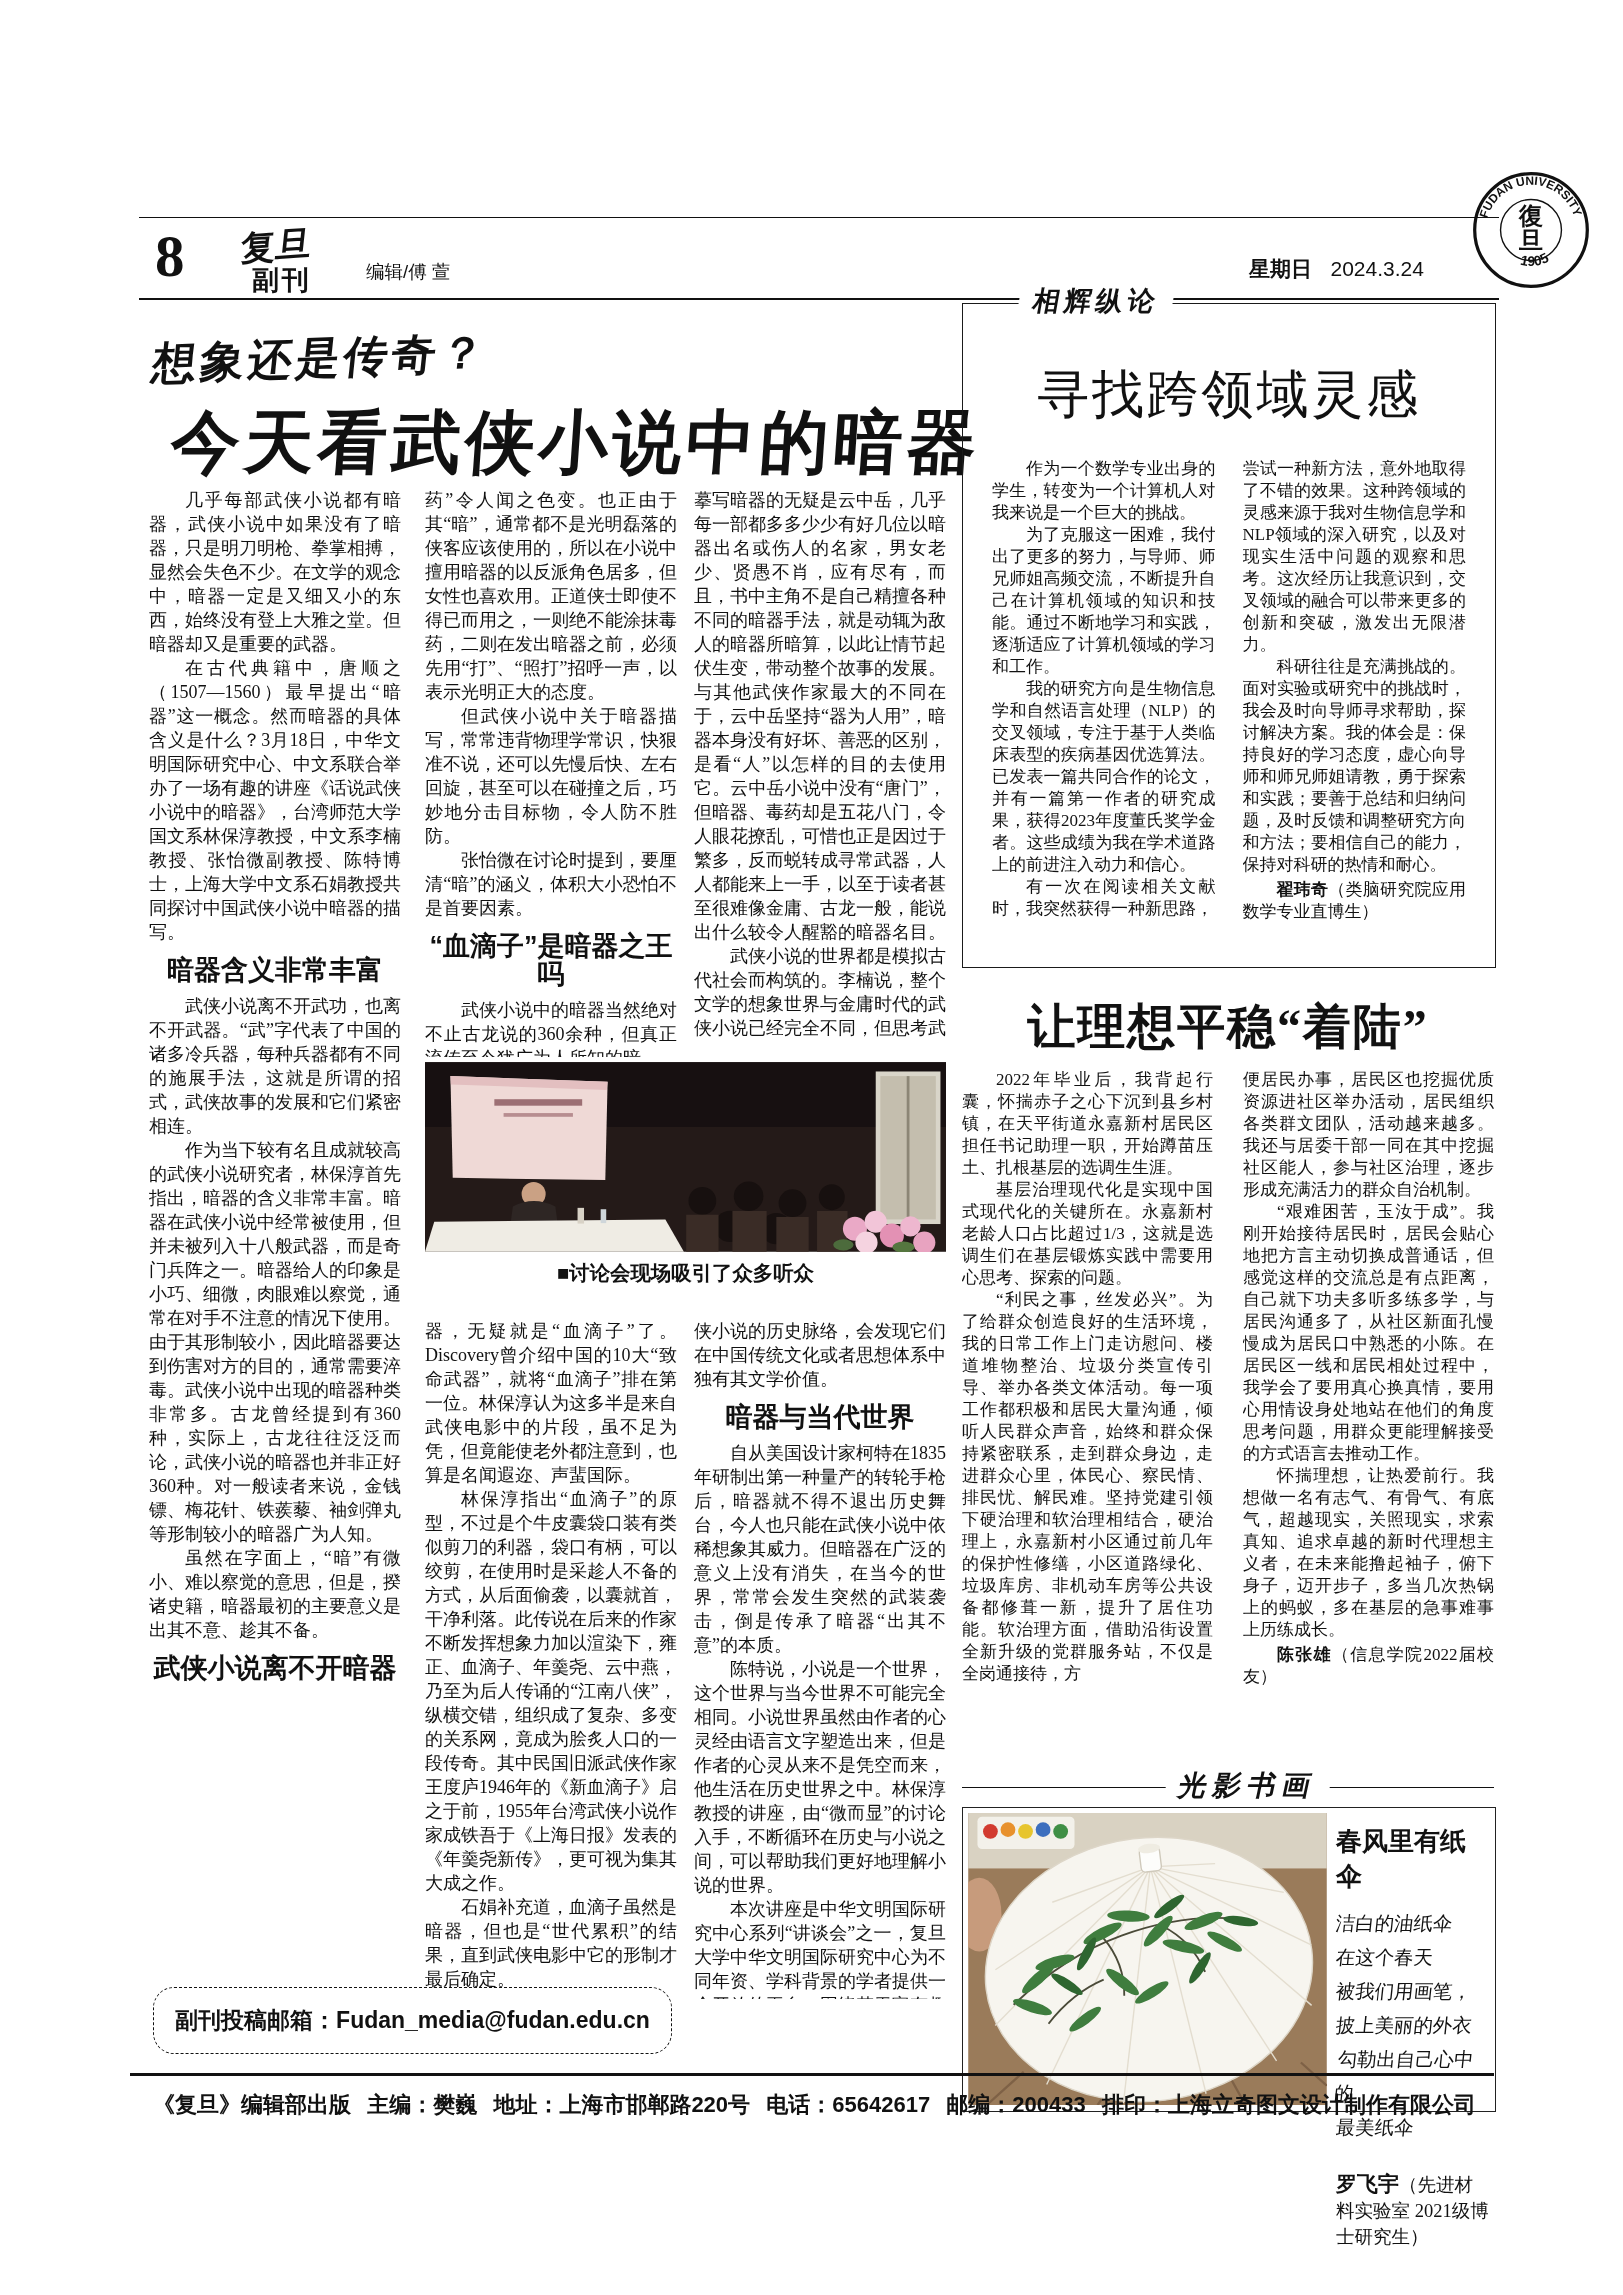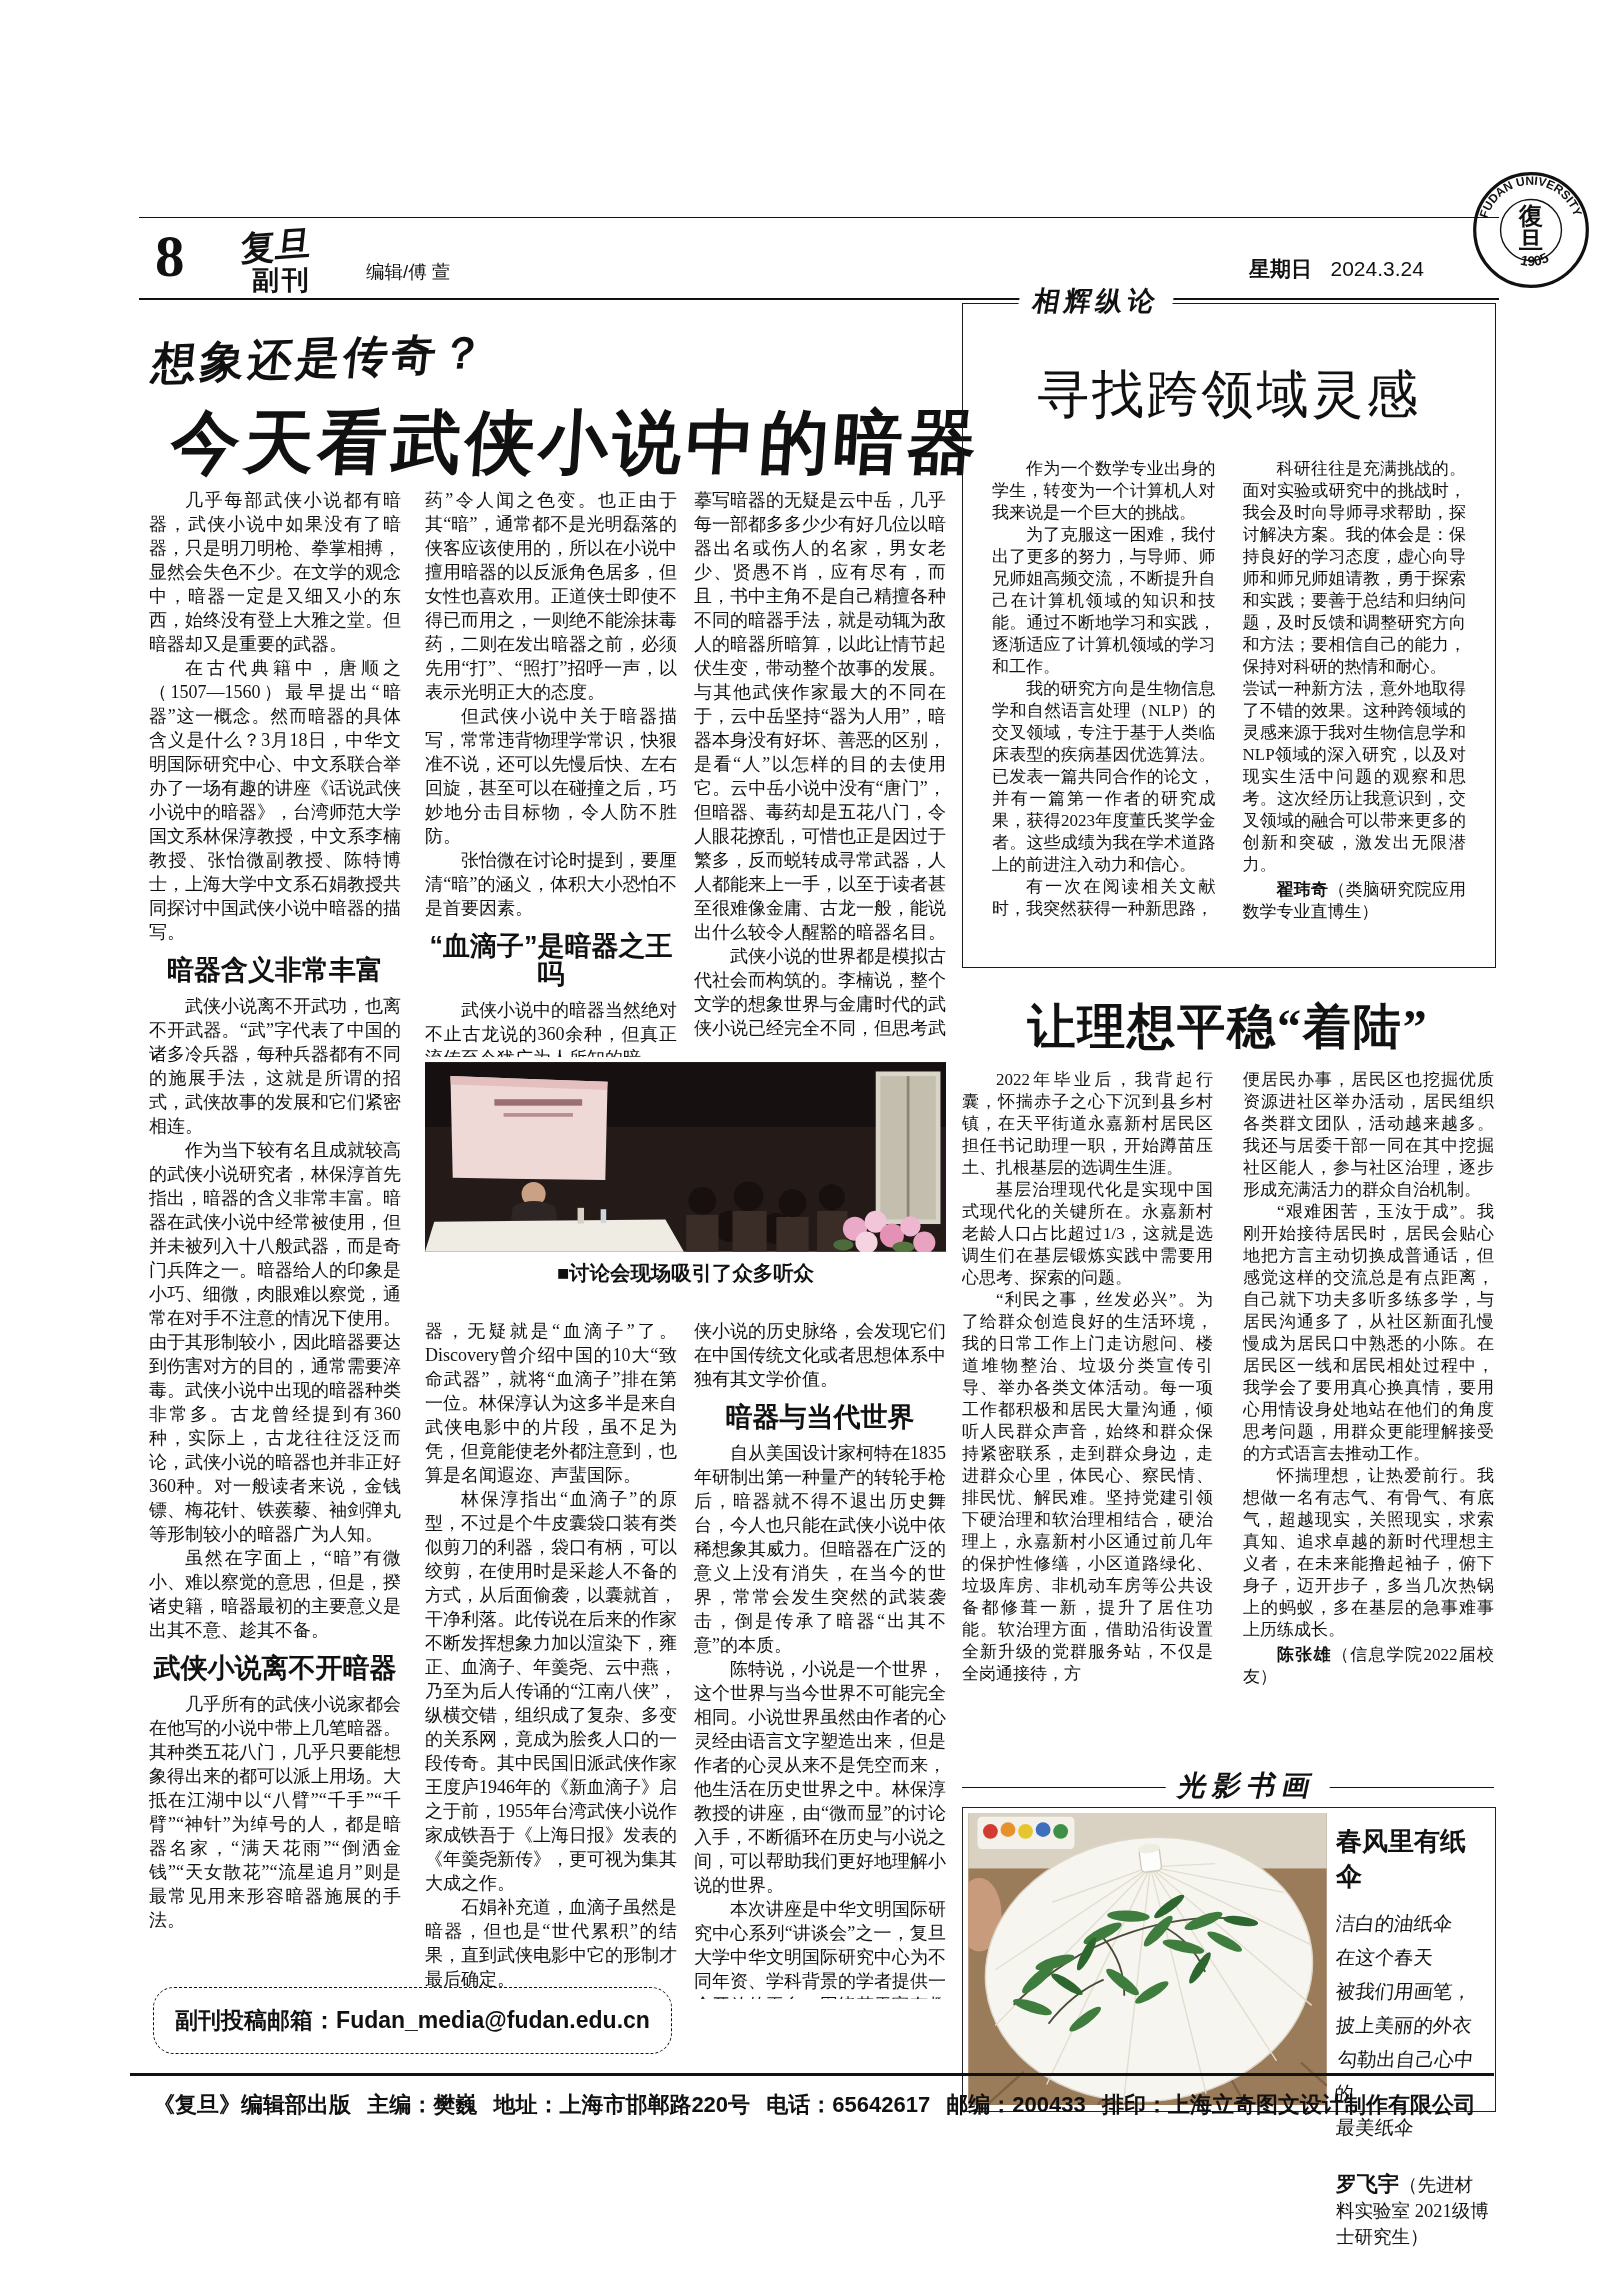--- a/index.html
+++ b/index.html
@@ -93,21 +93,20 @@
   <div class="abs mainhead" style="left:171px;top:397px;">今天看武侠小说中的暗器</div>
 
   <div class="col" style="left:149px;top:488px;height:1499px;">
       <p class="bp">几乎每部武侠小说都有暗器，武侠小说中如果没有了暗器，只是明刀明枪、拳掌相搏，显然会失色不少。在文学的观念中，暗器一定是又细又小的东西，始终没有登上大雅之堂。但暗器却又是重要的武器。</p>
       <p class="bp">在古代典籍中，唐顺之（1507—1560）最早提出“暗器”这一概念。然而暗器的具体含义是什么？3月18日，中华文明国际研究中心、中文系联合举办了一场有趣的讲座《话说武侠小说中的暗器》，台湾师范大学国文系林保淳教授，中文系李楠教授、张怡微副教授、陈特博士，上海大学中文系石娟教授共同探讨中国武侠小说中暗器的描写。</p>
       <h3 class="sh">暗器含义非常丰富</h3>
       <p class="bp">武侠小说离不开武功，也离不开武器。“武”字代表了中国的诸多冷兵器，每种兵器都有不同的施展手法，这就是所谓的招式，武侠故事的发展和它们紧密相连。</p>
       <p class="bp">作为当下较有名且成就较高的武侠小说研究者，林保淳首先指出，暗器的含义非常丰富。暗器在武侠小说中经常被使用，但并未被列入十八般武器，而是奇门兵阵之一。暗器给人的印象是小巧、细微，肉眼难以察觉，通常在对手不注意的情况下使用。由于其形制较小，因此暗器要达到伤害对方的目的，通常需要淬毒。武侠小说中出现的暗器种类非常多。古龙曾经提到有360种，实际上，古龙往往泛泛而论，武侠小说的暗器也并非正好360种。对一般读者来说，金钱镖、梅花针、铁蒺藜、袖剑弹丸等形制较小的暗器广为人知。</p>
       <p class="bp">虽然在字面上，“暗”有微小、难以察觉的意思，但是，揆诸史籍，暗器最初的主要意义是出其不意、趁其不备。</p>
       <h3 class="sh">武侠小说离不开暗器</h3>
-      <p class="bp">几乎所有的武侠小说家都会在他写的小说中带上几笔暗器。其种类五花八门，几乎只要能想象得出来的都可以派上用场。大抵在江湖中以“八臂”“千手”“千臂”“神针”为绰号的人，都是暗器名家，“满天花雨”“倒洒金钱”“天女散花”“流星追月”则是最常见用来形容暗器施展的手法。</p>
     </div>
   <div class="col" style="left:425px;top:488px;height:569px;">
       <p class="bp noind">药”令人闻之色变。也正由于其“暗”，通常都不是光明磊落的侠客应该使用的，所以在小说中擅用暗器的以反派角色居多，但女性也喜欢用。正道侠士即使不得已而用之，一则绝不能涂抹毒药，二则在发出暗器之前，必须先用“打”、“照打”招呼一声，以表示光明正大的态度。</p>
       <p class="bp">但武侠小说中关于暗器描写，常常违背物理学常识，快狠准不说，还可以先慢后快、左右回旋，甚至可以在碰撞之后，巧妙地分击目标物，令人防不胜防。</p>
       <p class="bp">张怡微在讨论时提到，要厘清“暗”的涵义，体积大小恐怕不是首要因素。</p>
       <h3 class="sh">“血滴子”是暗器之王吗</h3>
       <p class="bp">武侠小说中的暗器当然绝对不止古龙说的360余种，但真正流传至今犹广为人所知的暗</p>
     </div>
   <div class="col" style="left:425px;top:1319px;height:676px;">
       <p class="bp noind">器，无疑就是“血滴子”了。Discovery曾介绍中国的10大“致命武器”，就将“血滴子”排在第一位。林保淳认为这多半是来自武侠电影中的片段，虽不足为凭，但竟能使老外都注意到，也算是名闻遐迩、声蜚国际。</p>
@@ -180,22 +179,22 @@
     <div class="boxlabel" style="left:56px;">相辉纵论</div>
     <div class="essay-title" style="margin-top:56px;">寻找跨领域灵感</div>
     <div class="duo" style="margin-top:28px;height:500px;">
       <div class="c">
           <p class="bp">作为一个数学专业出身的学生，转变为一个计算机人对我来说是一个巨大的挑战。</p>
           <p class="bp">为了克服这一困难，我付出了更多的努力，与导师、师兄师姐高频交流，不断提升自己在计算机领域的知识和技能。通过不断地学习和实践，逐渐适应了计算机领域的学习和工作。</p>
           <p class="bp">我的研究方向是生物信息学和自然语言处理（NLP）的交叉领域，专注于基于人类临床表型的疾病基因优选算法。已发表一篇共同合作的论文，并有一篇第一作者的研究成果，获得2023年度董氏奖学金者。这些成绩为我在学术道路上的前进注入动力和信心。</p>
           <p class="bp">有一次在阅读相关文献时，我突然获得一种新思路，</p>
         </div>
       <div class="c">
+          <p class="bp noind">尝试一种新方法，意外地取得了不错的效果。这种跨领域的灵感来源于我对生物信息学和NLP领域的深入研究，以及对现实生活中问题的观察和思考。这次经历让我意识到，交叉领域的融合可以带来更多的创新和突破，激发出无限潜力。</p>
           <p class="bp">科研往往是充满挑战的。面对实验或研究中的挑战时，我会及时向导师寻求帮助，探讨解决方案。我的体会是：保持良好的学习态度，虚心向导师和师兄师姐请教，勇于探索和实践；要善于总结和归纳问题，及时反馈和调整研究方向和方法；要相信自己的能力，保持对科研的热情和耐心。</p>
-          <p class="bp noind">尝试一种新方法，意外地取得了不错的效果。这种跨领域的灵感来源于我对生物信息学和NLP领域的深入研究，以及对现实生活中问题的观察和思考。这次经历让我意识到，交叉领域的融合可以带来更多的创新和突破，激发出无限潜力。</p>
           <p class="byline"><b>翟玮奇</b>（类脑研究院应用数学专业直博生）</p>
         </div>
     </div>
   </div>
 
   <div class="abs landing-title" style="left:962px;top:995px;width:532px;">让理想平稳“着陆”</div>
   <div class="abs duo" style="left:962px;top:1069px;width:532px;height:671px;padding:0;gap:30px;">
     <div class="c">
         <p class="bp">2022年毕业后，我背起行囊，怀揣赤子之心下沉到县乡村镇，在天平街道永嘉新村居民区担任书记助理一职，开始蹲苗压土、扎根基层的选调生生涯。</p>
         <p class="bp">基层治理现代化是实现中国式现代化的关键所在。永嘉新村老龄人口占比超过1/3，这就是选调生们在基层锻炼实践中需要用心思考、探索的问题。</p>

